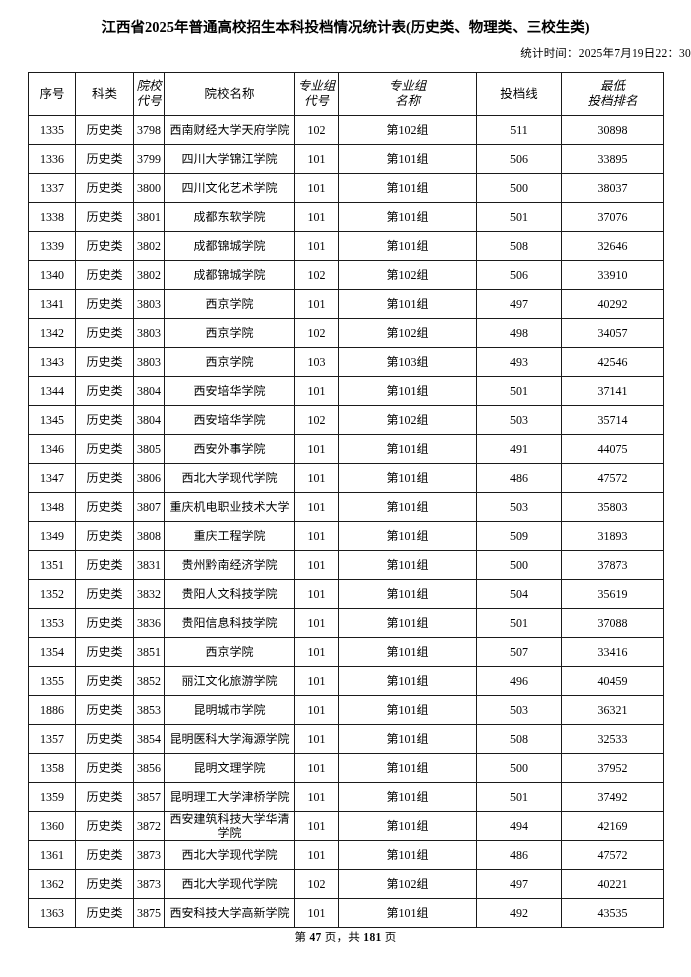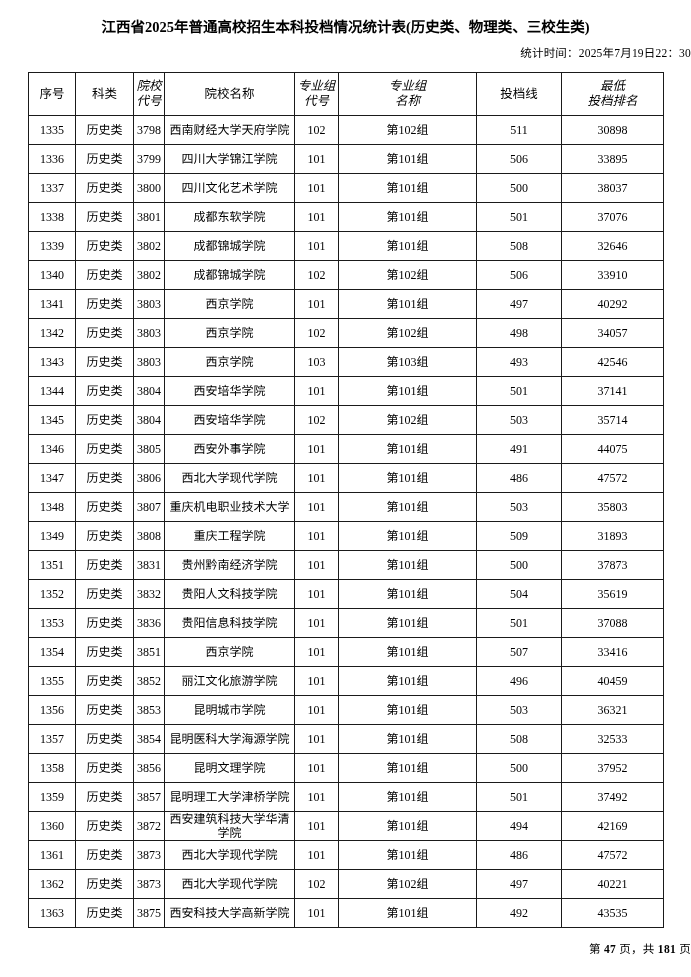--- a/index.html
+++ b/index.html
@@ -87,23 +87,22 @@
   .col-zydm  { width: 44px; }
   .col-zymc  { width: 138px; }
   .col-tdx   { width: 85px; }
   .col-zdpm  { width: 102px; }
   .hdr-two-line {
     display: block;
     line-height: 15px;
     font-style: italic;
   }
   .footer {
-    text-align: right;
+    text-align: center;
     font-size: 11.5px;
-    margin-top: 12px;
     letter-spacing: 0.3px;
   }
   .footer .pg-num { font-weight: bold; }
 </style>
 </head>
 <body>
 
 <div class="page">
 
   <div class="doc-title">江西省2025年普通高校招生本科投档情况统计表(历史类、物理类、三校生类)</div>
@@ -340,21 +339,21 @@
           <td class="c-index">1355</td>
           <td class="c-kelei">历史类</td>
           <td class="c-code">3852</td>
           <td class="c-name">丽江文化旅游学院</td>
           <td class="c-group-code">101</td>
           <td class="c-group-name">第101组</td>
           <td class="c-score">496</td>
           <td class="c-rank">40459</td>
         </tr>
         <tr>
-          <td class="c-index">1356</td>
+          <td class="c-index">1886</td>
           <td class="c-kelei">历史类</td>
           <td class="c-code">3853</td>
           <td class="c-name">昆明城市学院</td>
           <td class="c-group-code">101</td>
           <td class="c-group-name">第101组</td>
           <td class="c-score">503</td>
           <td class="c-rank">36321</td>
         </tr>
         <tr>
           <td class="c-index">1357</td>

